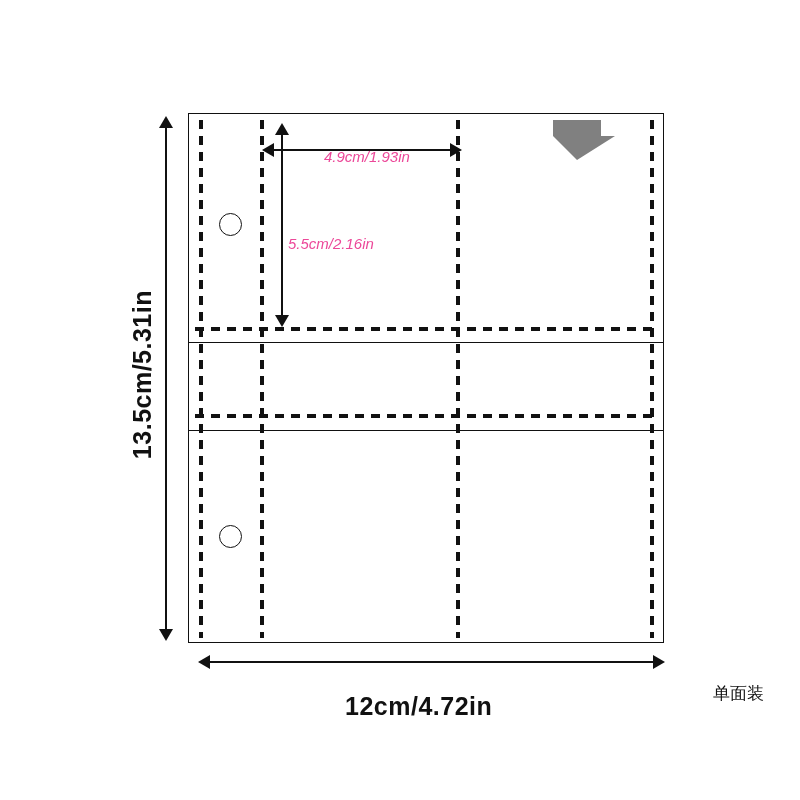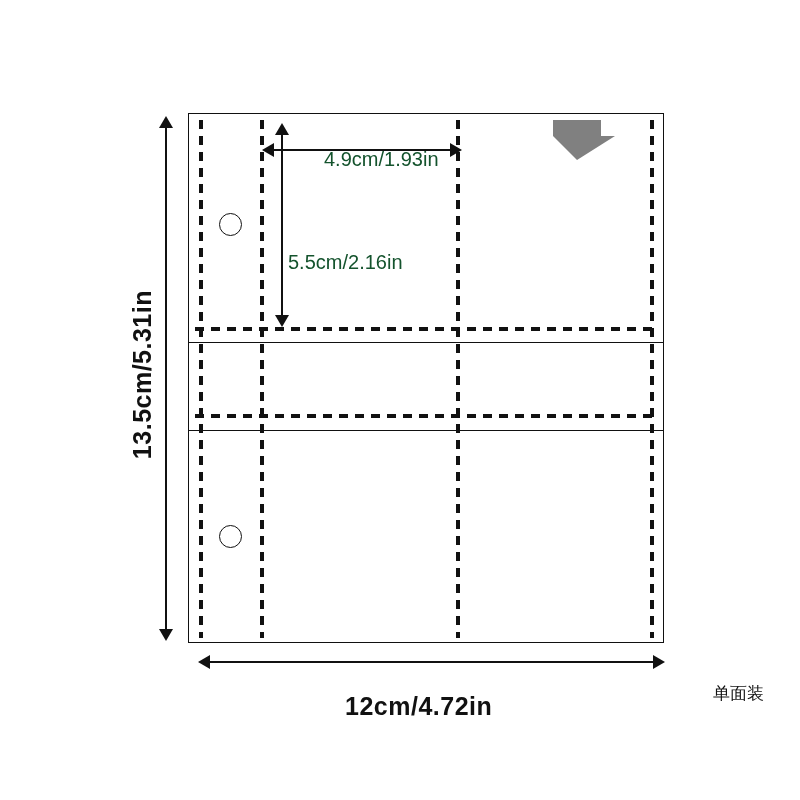--- a/index.html
+++ b/index.html
@@ -62,21 +62,21 @@
   .dimline{position:absolute;background:#111;}
   .vline{width:1.6px;}
   .hline{height:1.6px;}
 
   .arrowhead{position:absolute;width:0;height:0;}
   .ah-up{border-left:7px solid transparent;border-right:7px solid transparent;border-bottom:12px solid #111;}
   .ah-down{border-left:7px solid transparent;border-right:7px solid transparent;border-top:12px solid #111;}
   .ah-left{border-top:7px solid transparent;border-bottom:7px solid transparent;border-right:12px solid #111;}
   .ah-right{border-top:7px solid transparent;border-bottom:7px solid transparent;border-left:12px solid #111;}
 
-  .label{position:absolute;font-size:20px;color:#14532d;white-space:nowrap;}
+  .label{position:absolute;font-size:15px;color:#ec4899;white-space:nowrap;font-style:italic;}
   .label-w{position:absolute;font-size:25px;font-weight:700;letter-spacing:.5px;}
   .label-h{
     position:absolute;
     font-size:25px;font-weight:700;letter-spacing:.5px;
     writing-mode:vertical-rl;
     transform:rotate(180deg);
   }
   .note1{top:682px;right:36px;position:absolute;font-size:17px;font-family:Liberation Mono, monospace;}
   .note2{top:712px;right:22px;position:absolute;font-size:17px;}
   .note3{top:748px;right:22px;position:absolute;font-size:19px;}
@@ -108,21 +108,21 @@
   </svg>
 
   <div class="dimline hline" style="left:272px;top:149px;width:187px;"></div>
   <div class="arrowhead ah-left" style="left:262px;top:143px;"></div>
   <div class="arrowhead ah-right" style="left:450px;top:143px;"></div>
   <div class="label" style="left:324px;top:148px;">4.9cm/1.93in</div>
 
   <div class="dimline vline" style="left:281px;top:133px;height:192px;"></div>
   <div class="arrowhead ah-up" style="left:275px;top:123px;"></div>
   <div class="arrowhead ah-down" style="left:275px;top:315px;"></div>
-  <div class="label" style="left:288px;top:235px;margin-top:16px;">5.5cm/2.16in</div>
+  <div class="label" style="left:288px;top:235px;">5.5cm/2.16in</div>
 
   <div class="dimline vline" style="left:165px;top:127px;height:503px;"></div>
   <div class="arrowhead ah-up" style="left:159px;top:116px;"></div>
   <div class="arrowhead ah-down" style="left:159px;top:629px;"></div>
   <div class="label-h" style="left:128px;top:290px;">13.5cm/5.31in</div>
 
   <div class="dimline hline" style="left:210px;top:661px;width:452px;"></div>
   <div class="arrowhead ah-left" style="left:198px;top:655px;"></div>
   <div class="arrowhead ah-right" style="left:653px;top:655px;"></div>
   <div class="label-w" style="left:345px;top:669px;margin-top:23px;">12cm/4.72in</div>

